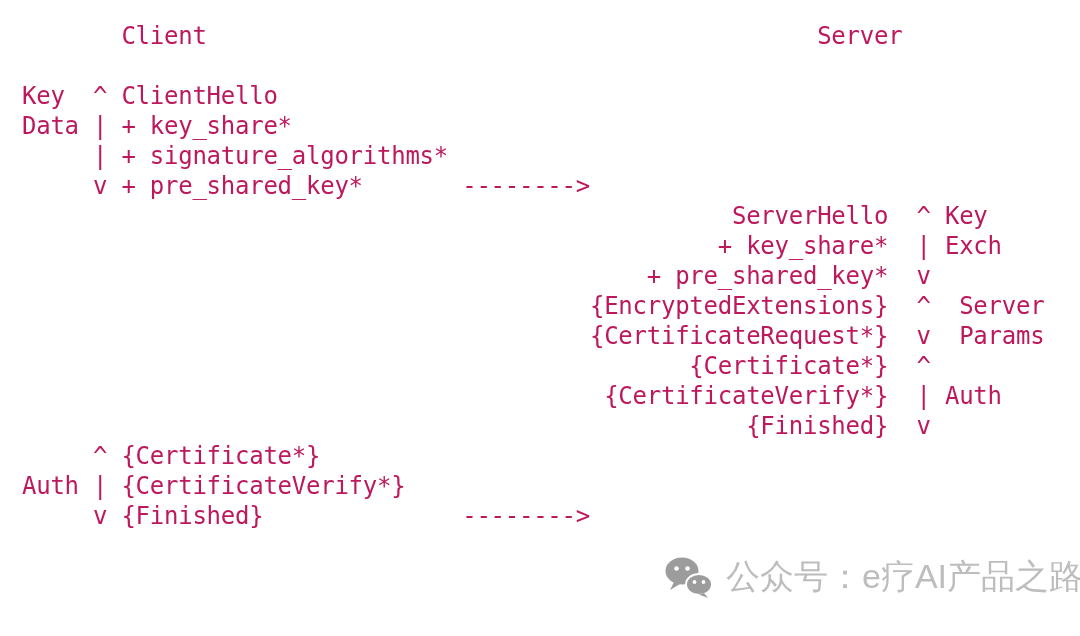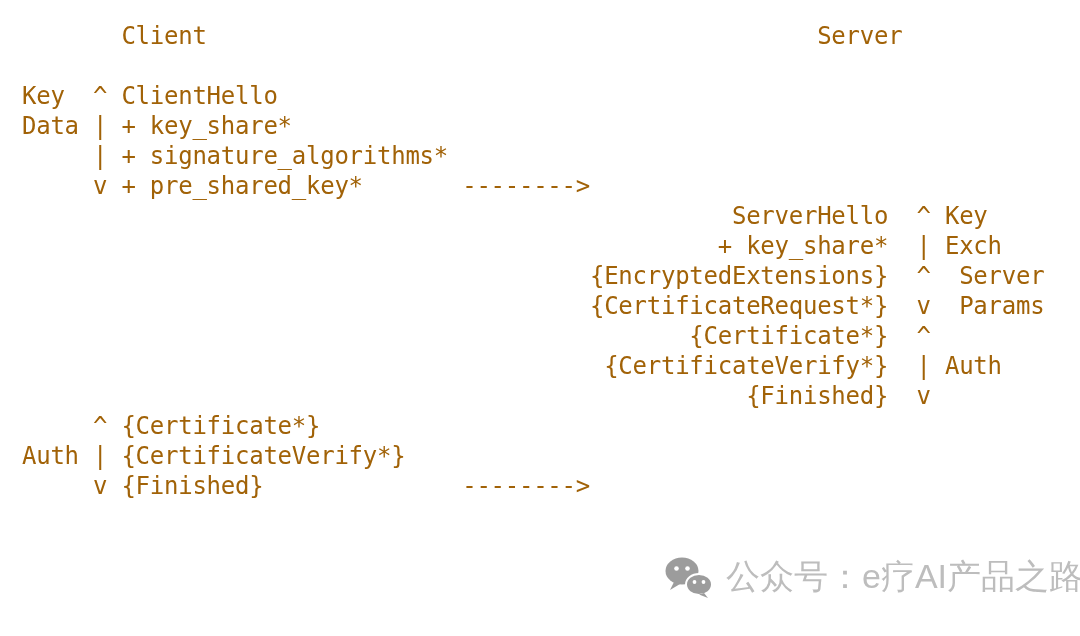--- a/index.html
+++ b/index.html
@@ -14,21 +14,21 @@
     overflow: hidden;
   }
   .diagram {
     position: absolute;
     left: 22px;
     top: 21px;
     z-index: 2;
     font-family: "DejaVu Sans Mono", "Liberation Mono", monospace;
     font-size: 24px;
     letter-spacing: -0.25px;
-    color: #a16207;
+    color: #be185d;
     font-weight: 400;
   }
   .diagram .line {
     height: 30px;
     line-height: 30px;
     white-space: pre;
   }
   .watermark {
     position: absolute;
     left: 664px;
@@ -66,20 +66,21 @@
 
 <div class="diagram">
   <div class="line">       Client                                           Server</div>
   <div class="line"></div>
   <div class="line">Key  ^ ClientHello</div>
   <div class="line">Data | + key_share*</div>
   <div class="line">     | + signature_algorithms*</div>
   <div class="line">     v + pre_shared_key*       --------&gt;</div>
   <div class="line">                                                  ServerHello  ^ Key</div>
   <div class="line">                                                 + key_share*  | Exch</div>
+  <div class="line">                                            + pre_shared_key*  v</div>
   <div class="line">                                        {EncryptedExtensions}  ^  Server</div>
   <div class="line">                                        {CertificateRequest*}  v  Params</div>
   <div class="line">                                               {Certificate*}  ^</div>
   <div class="line">                                         {CertificateVerify*}  | Auth</div>
   <div class="line">                                                   {Finished}  v</div>
   <div class="line">     ^ {Certificate*}</div>
   <div class="line">Auth | {CertificateVerify*}</div>
   <div class="line">     v {Finished}              --------&gt;</div>
 </div>
 

